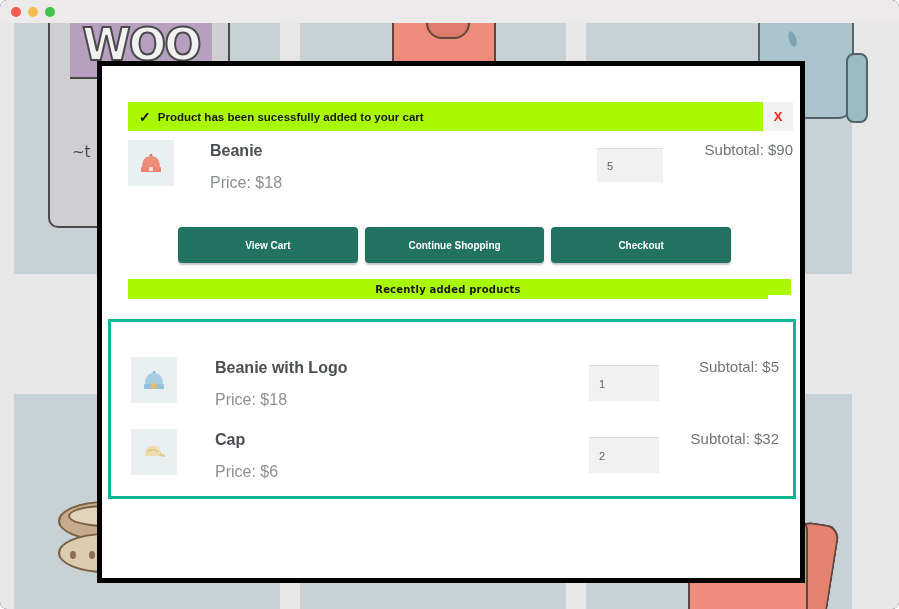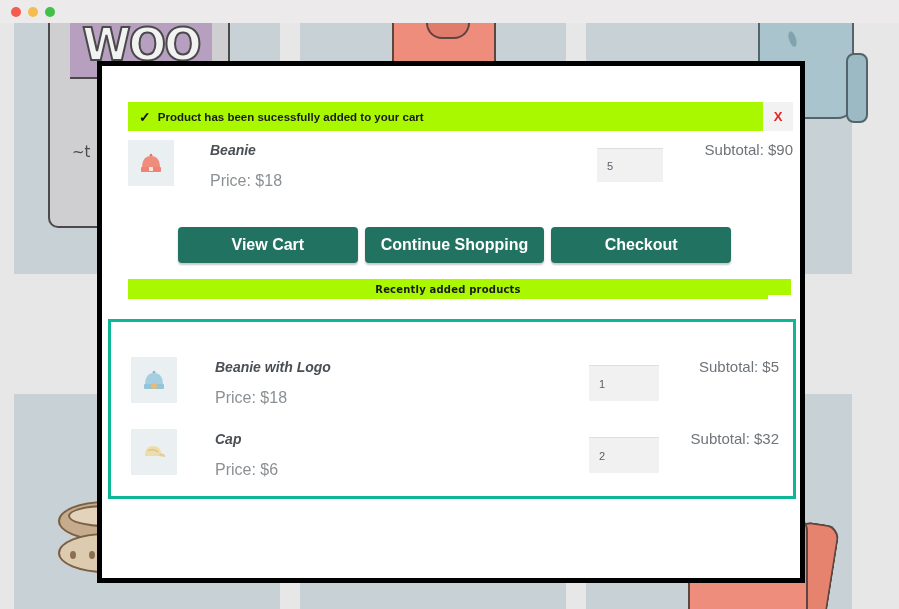--- a/index.html
+++ b/index.html
@@ -12,20 +12,21 @@
     font-family: "Liberation Sans", sans-serif;
     background: #ffffff;
   }
 
   #screen {
     position: relative;
     width: 899px;
     height: 609px;
     overflow: hidden;
     background: #0f172a;
+    border-radius: 7px;
   }
 
   
   .browser-bar {
     position: absolute;
     left: 0; top: 0;
     width: 899px;
     height: 23px;
     background: #eceaea;
     display: flex;
@@ -251,25 +252,24 @@
     display: flex;
     align-items: center;
     justify-content: center;
     flex: none;
     margin-top: 4px;
   }
   .thumb svg { display: block; }
 
   .item-info { margin-left: 36px; padding-top: 6px; flex: 1; }
   .item-name {
-    font-size: 14px;
+    font-size: 16px;
     font-weight: bold;
     color: #4a4f54;
     margin-bottom: 14px;
-    font-style: italic;
   }
   .item-price { font-size: 16px; color: #8b9094; }
 
   .qty-box {
     width: 66px; height: 34px;
     background: #f1f1f1;
     border-top: 1px solid #dedede;
     display: flex;
     align-items: center;
     padding-left: 10px;
@@ -293,21 +293,21 @@
     left: 76px; top: 161px;
     width: 553px;
     display: flex;
     gap: 7px;
   }
   .btn {
     flex: 1;
     height: 36px;
     background: #227261;
     color: #ffffff;
-    font-size: 16px;
+    font-size: 10px;
     font-weight: bold;
     border: none;
     border-radius: 4px;
     cursor: pointer;
     font-family: "Liberation Sans", sans-serif;
     box-shadow: 0 2px 2px rgba(0,0,0,0.22);
   }
 
   
   .recent-heading {

